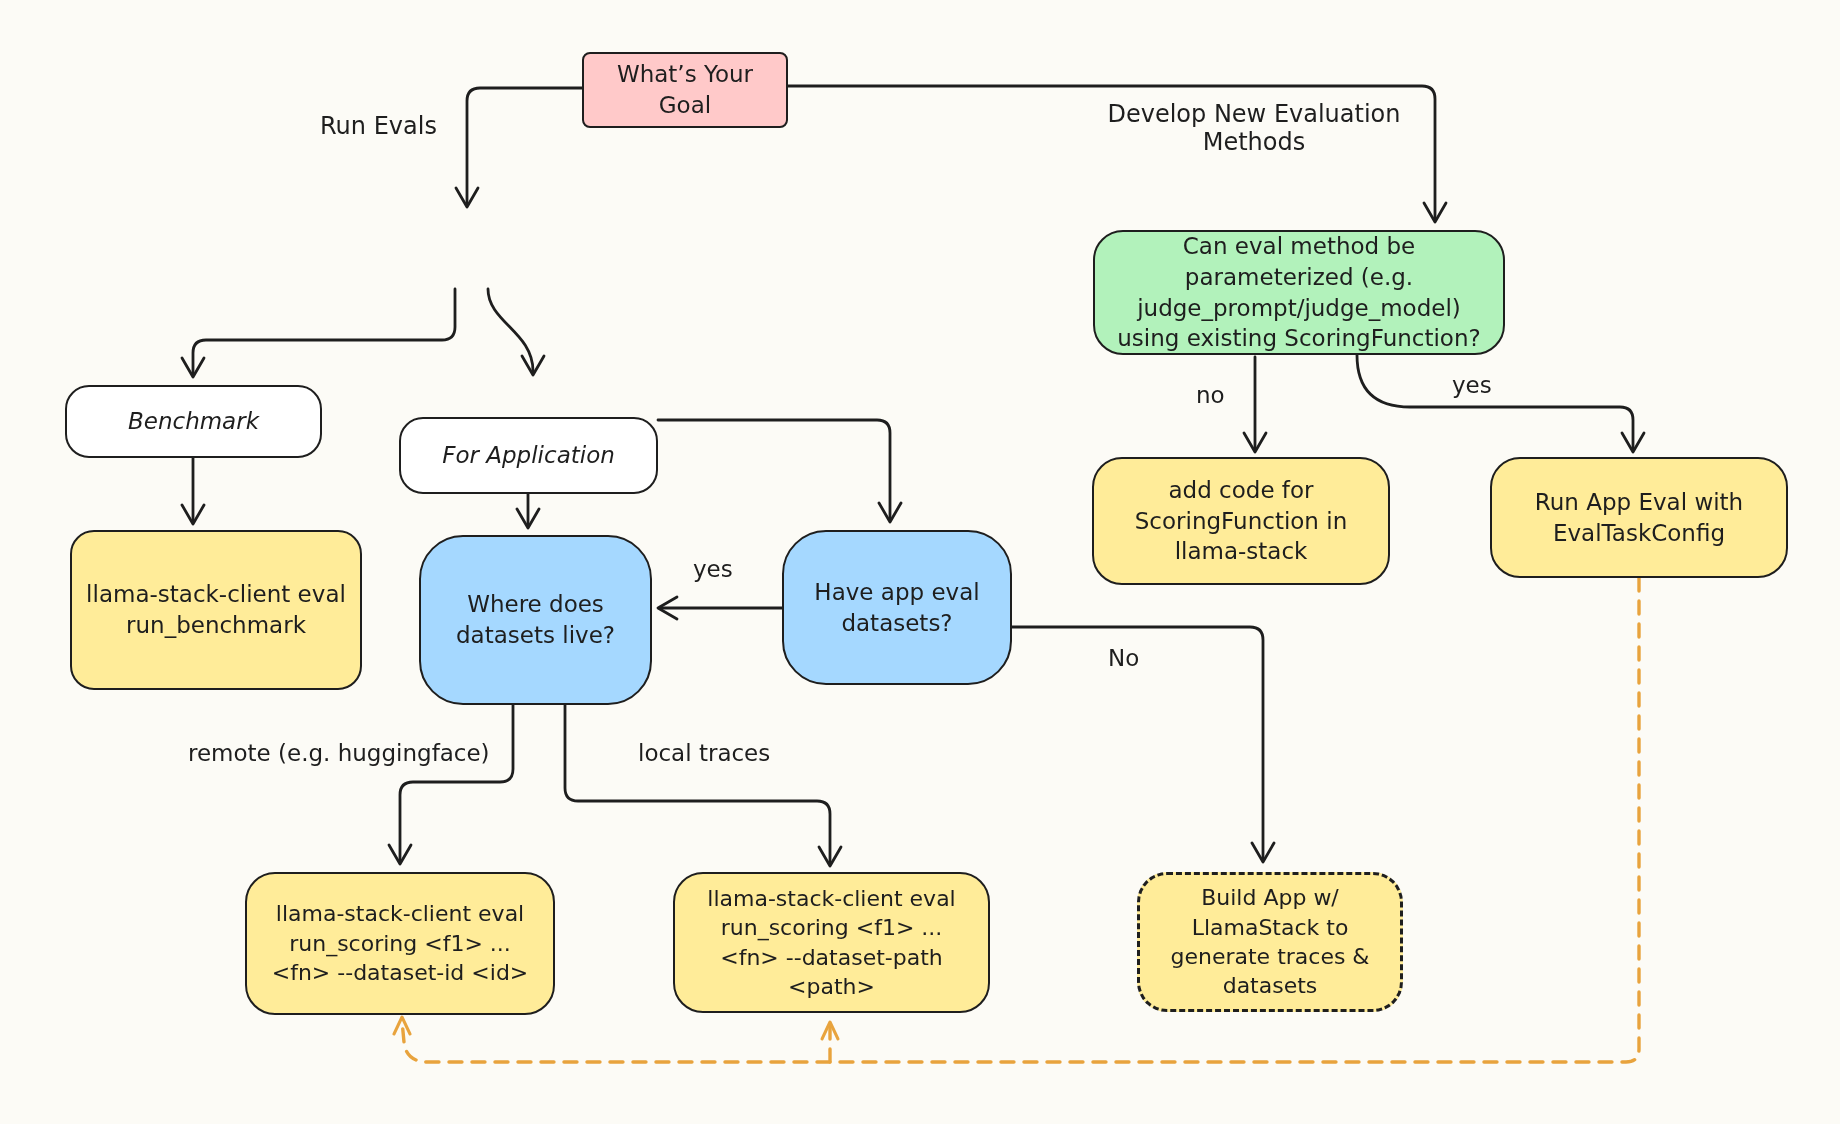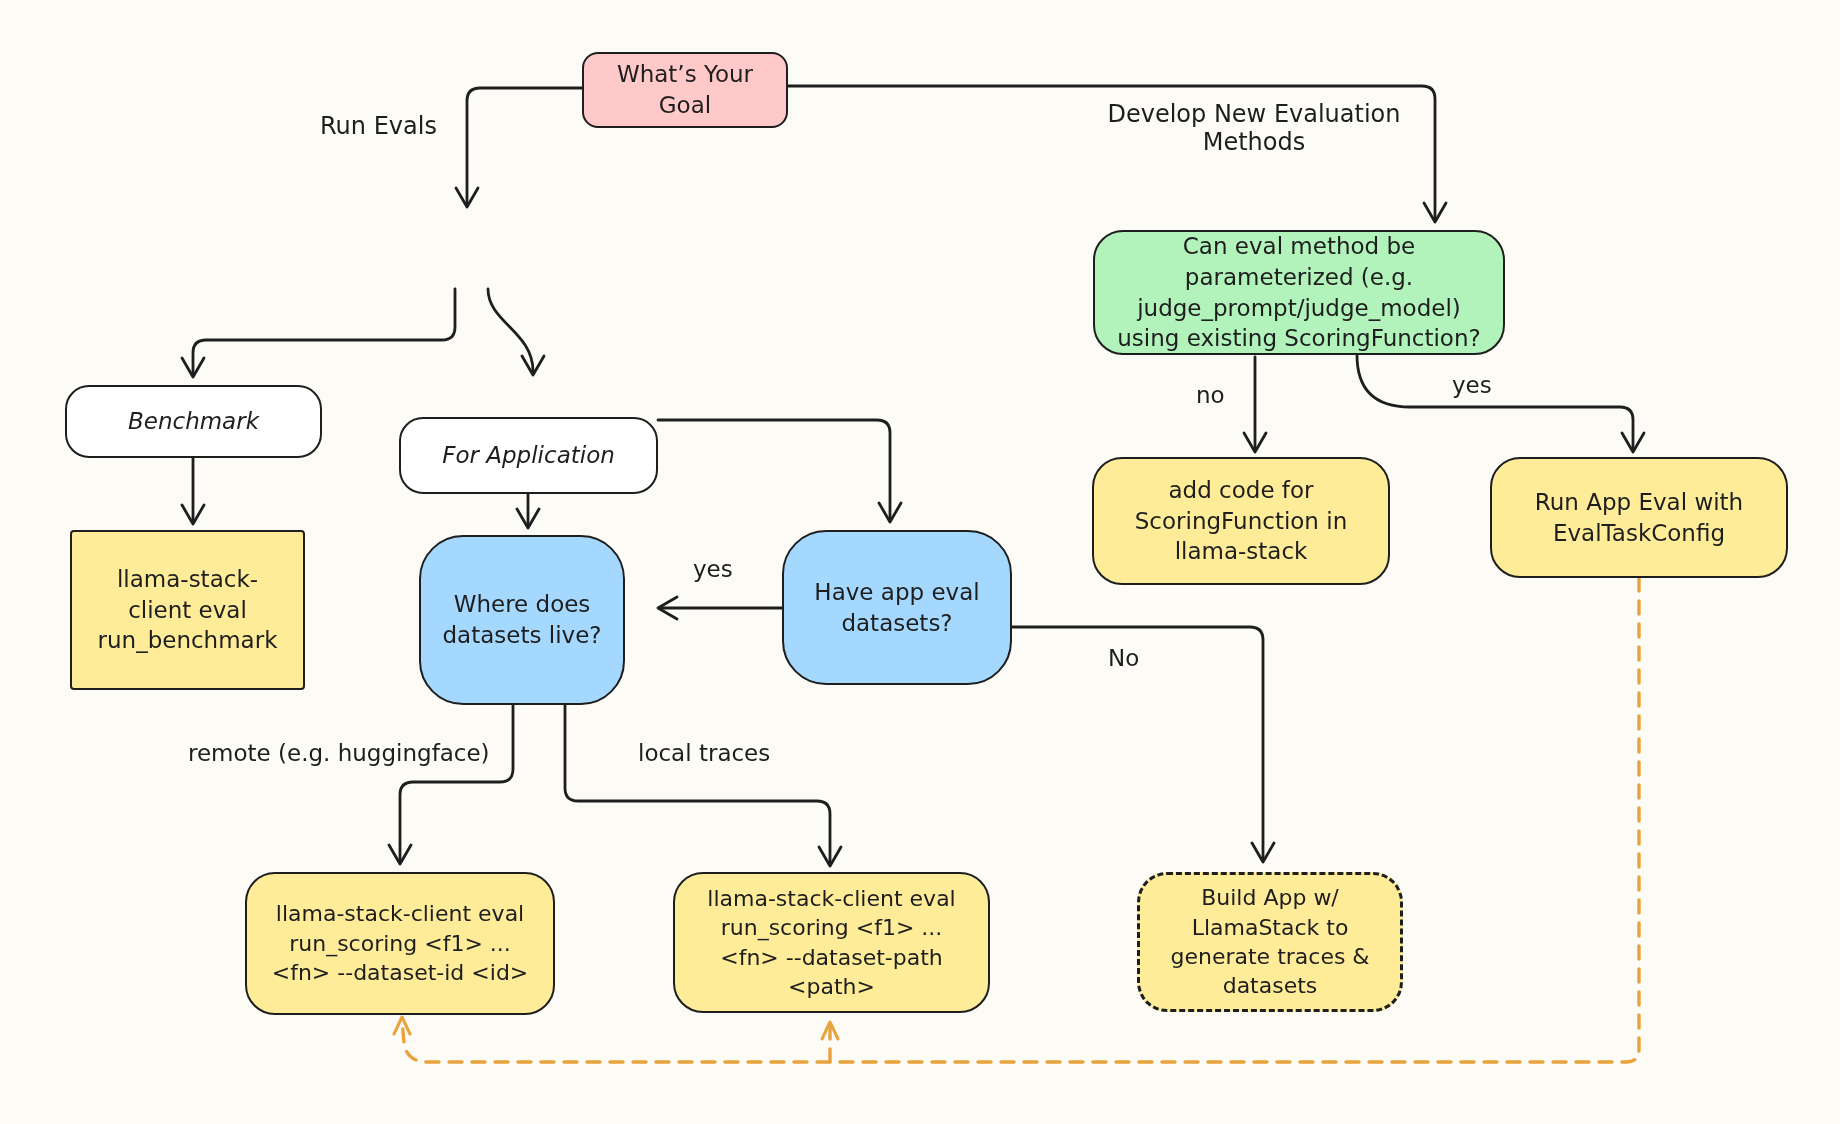--- a/index.html
+++ b/index.html
@@ -6,21 +6,21 @@
   body{font-family:"DejaVu Sans", sans-serif; background:var(--background,#fcfbf6);}
   .canvas{position:relative; width:1840px; height:1124px; background:var(--background,#fcfbf6); overflow:hidden;}
   svg.wires{position:absolute; left:0; top:0; z-index:1;}
   .edge{fill:none; stroke:var(--stroke,#1e1e1e); stroke-width:2.8; stroke-linecap:round; stroke-linejoin:round;}
   .edge-orange{fill:none; stroke:var(--orange,#e8a33d); stroke-width:3.4; stroke-linecap:round; stroke-linejoin:round; stroke-dasharray:13 10;}
   .head{fill:none; stroke:var(--stroke,#1e1e1e); stroke-width:2.8; stroke-linecap:round; stroke-linejoin:round;}
   .head-orange{fill:none; stroke:var(--orange,#e8a33d); stroke-width:3; stroke-linecap:round; stroke-linejoin:round;}
   .node{position:absolute; z-index:2; box-sizing:border-box; border:2.6px solid var(--stroke,#1e1e1e);
         display:flex; align-items:center; justify-content:center; text-align:center;
         color:var(--stroke,#1e1e1e); font-size:23px; line-height:1.34; padding:8px 14px;}
-  .pink{background:var(--pink,#ffc9c9); border-radius:16px;}
+  .pink{background:var(--pink,#ffc9c9); border-radius:8px;}
   .green{background:var(--green,#b2f2bb); border-radius:26px;}
   .white{background:#ffffff; border-radius:24px;font-style:italic;}
   .blue{background:var(--blue,#a5d8ff); border-radius:44px;}
   .yellow{background:var(--yellow,#ffec99); border-radius:30px;}
   .dashed{border-style:dashed; border-width:3px;}
   .edge-label{position:absolute; z-index:3; color:var(--stroke,#1e1e1e); font-size:23px; white-space:nowrap;}
   .edge-label.wrap{white-space:normal; text-align:center;}
 </style>
 </head>
 <body>
@@ -76,24 +76,24 @@
 
   <div class="node pink" style="left:582px; top:52px;  width:206px; height:76px;">
       <span>What’s Your Goal</span>
     </div>
   <div class="node white" style="left:65px;  top:385px; width:257px; height:73px;">
       <span>Benchmark</span>
     </div>
   <div class="node white" style="left:399px; top:385px; width:259px; height:77px;margin-top:32px;">
       <span>For Application</span>
     </div>
-  <div class="node yellow" style="left:70px;  top:530px; width:235px; height:160px; border-radius:4px;justify-content:flex-end;">
+  <div class="node yellow" style="left:70px;  top:530px; width:292px; height:160px; border-radius:24px;justify-content:flex-end;">
       <span>llama-stack-client eval run_benchmark</span>
     </div>
-  <div class="node blue" style="left:419px; top:535px; width:206px; height:170px;">
+  <div class="node blue" style="left:419px; top:535px; width:233px; height:170px;">
       <span>Where does datasets live?</span>
     </div>
   <div class="node blue" style="left:782px; top:530px; width:230px; height:155px;">
       <span>Have app eval datasets?</span>
     </div>
   <div class="node green" style="left:1093px; top:230px; width:412px; height:125px; border-radius:30px;">
       <span>Can eval method be parameterized (e.g. judge_prompt/judge_model) using existing ScoringFunction?</span>
     </div>
   <div class="node yellow" style="left:1092px; top:457px; width:298px; height:128px;">
       <span>add code for ScoringFunction in llama-stack</span>

